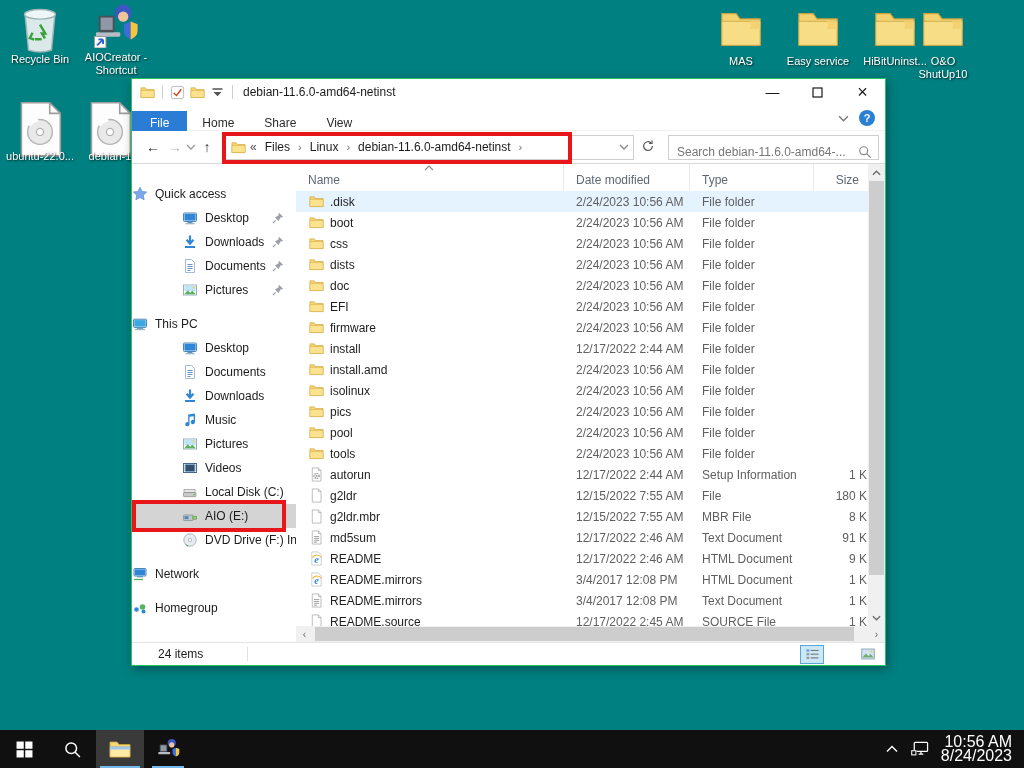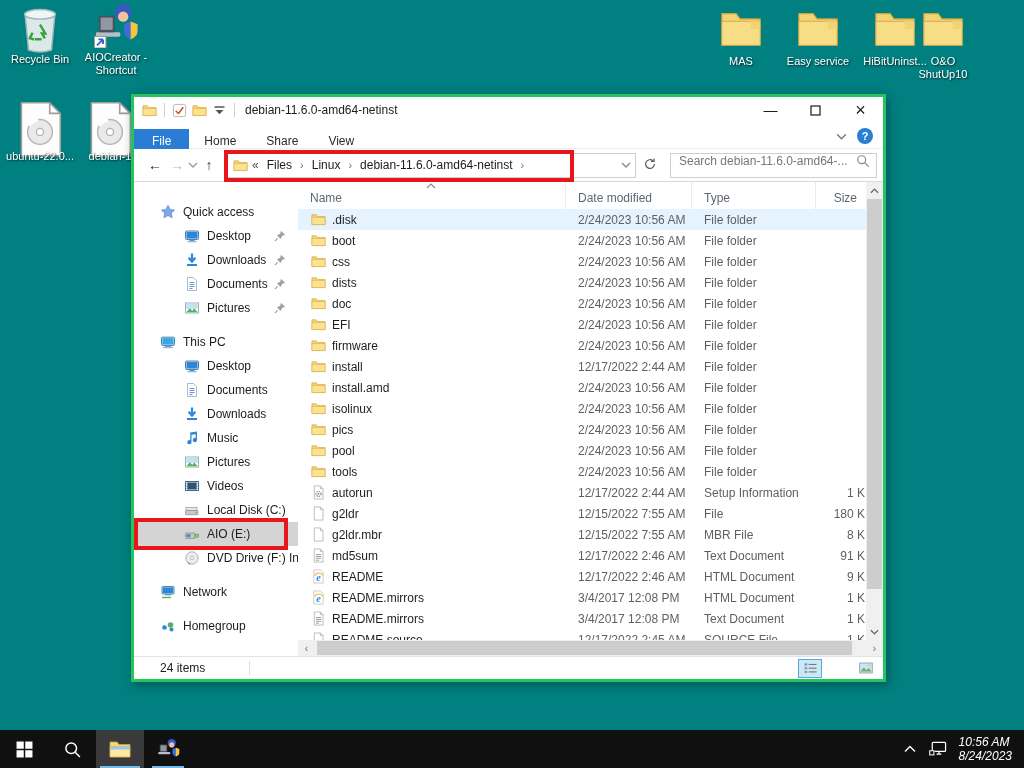--- a/index.html
+++ b/index.html
@@ -9,22 +9,22 @@
   #desktop { position:relative; width:1024px; height:768px; background:#008081; overflow:hidden; }
 
   
   .dicon { position:absolute; width:76px; text-align:center; cursor:default; }
   .dicon .ic { width:46px; height:46px; margin:0 auto; display:block; }
   .dicon .lbl { margin-top:3px; color:#fff; font-size:11px; line-height:13px;
                 text-shadow:1px 1px 2px rgba(0,0,0,.75); word-wrap:break-word; }
 
   
   .window { position:absolute; left:131px; top:78px; width:755px; height:588px;
-            background:#fff; border:3px solid #22c55e; box-shadow:2px 3px 10px rgba(0,0,0,.35);
-            display:flex; flex-direction:column; z-index:10;margin-top:16px; }
+            background:#fff; border:1px solid #22c55e; box-shadow:2px 3px 10px rgba(0,0,0,.35);
+            display:flex; flex-direction:column; z-index:10; }
 
   .titlebar { height:26px; display:flex; align-items:center; background:#fff; flex:0 0 auto; }
   .qat { display:flex; align-items:center; gap:5px; padding-left:8px; }
   .qat .qi { width:15px; height:15px; display:inline-block; }
   .qat-sep { width:1px; height:14px; background:#d0d0d0; margin:0 2px; }
   .win-title { margin-left:8px; color:#1c1c1c; font-size:12px; white-space:nowrap; flex:1; }
   .win-controls { display:flex; height:100%; }
   .win-btn { width:45px; display:flex; align-items:center; justify-content:center;
              color:#1a1a1a; font-size:14px; }
 
@@ -43,29 +43,29 @@
                 background:#fff; display:flex; align-items:center; padding:0 4px 0 6px; margin-left:6px; }
   .crumbs { display:flex; align-items:center; gap:2px; white-space:nowrap; color:#1c1c1c; }
   .crumb { padding:0 4px; }
   .crumb-sep { color:#6d6d6d; font-size:11px; padding:0 2px; }
   .crumb-prefix { color:#4a4a4a; padding:0 2px 0 4px; }
   .addr-spacer { flex:1; }
   .red-frame { position:absolute; border:4px solid #e8161b; pointer-events:none; z-index:30; }
   .rf-addr { left:-3px; top:-4px; width:350px; height:32px; }
   .refresh-btn { width:24px; text-align:center; margin-left:2px; }
   .searchbox { flex:1; height:25px; border:1px solid #cfcfcf; margin-left:8px;
-               display:flex; align-items:flex-start; padding:0 6px 0 8px; color:#767676; }
+               display:flex; align-items:flex-end; padding:0 6px 0 8px; color:#767676; }
   .searchbox .ph { flex:1; white-space:nowrap; overflow:hidden; }
 
   .main { flex:1; display:flex; min-height:0; }
 
   
   .sidebar { width:164px; flex:0 0 auto; padding-top:18px; overflow:hidden; }
   .side-item { position:relative; height:24px; display:flex; align-items:center; gap:7px;
-               padding-left:26px; white-space:nowrap; color:#1c1c1c; }
+               white-space:nowrap; color:#1c1c1c; }
   .side-item.lvl1 { padding-left:50px; }
   .side-item.gap { margin-top:10px; }
   .side-item .si { width:16px; height:16px; flex:0 0 auto; }
   .side-item .pin { position:absolute; right:12px; width:12px; height:12px; }
   .side-item.selected { background:#d4d4d4; }
   .rf-side { left:0; right:10px; top:-4px; bottom:-4px; }
 
   
   .filearea { flex:1; position:relative; display:flex; flex-direction:column; min-width:0; }
   .listhead { position:relative; height:27px; display:flex; align-items:center;
@@ -110,21 +110,21 @@
   .tb-btn { width:48px; display:flex; align-items:center; justify-content:center; position:relative; }
   .tb-btn .ti { width:17px; height:17px; }
   .tb-app { width:48px; position:relative; display:flex; align-items:center; justify-content:center; }
   .tb-app .ai { width:24px; height:24px; }
   .tb-app.active { background:#3a3a3a; }
   .tb-underline { position:absolute; bottom:0; left:4px; right:4px; height:2px; background:#76b9ed; }
   .tb-spacer { flex:1; }
   .tray { display:flex; align-items:center; gap:12px; padding-right:10px; }
   .tray-chev { width:12px; height:8px; }
   .tray-net { width:19px; height:16px; }
-  .clock { color:#fff; font-size:12px; line-height:14px; padding-right:2px;font-style:italic; }
+  .clock { color:#fff; text-align:right; font-size:16px; line-height:14px; padding-right:2px; }
 </style>
 </head>
 <body>
 
 <div id="desktop">
 
   <div id="dicons">
       <div class="dicon" style="left: 2px; top: 4px;">
         <span class="ic"><svg viewBox="0 0 28 30">
             <path d="M5 7 L23 7 L21 28 Q14 30.5 7 28z" fill="#dce9ea" stroke="#9eb6b8" stroke-width="0.9"></path>

